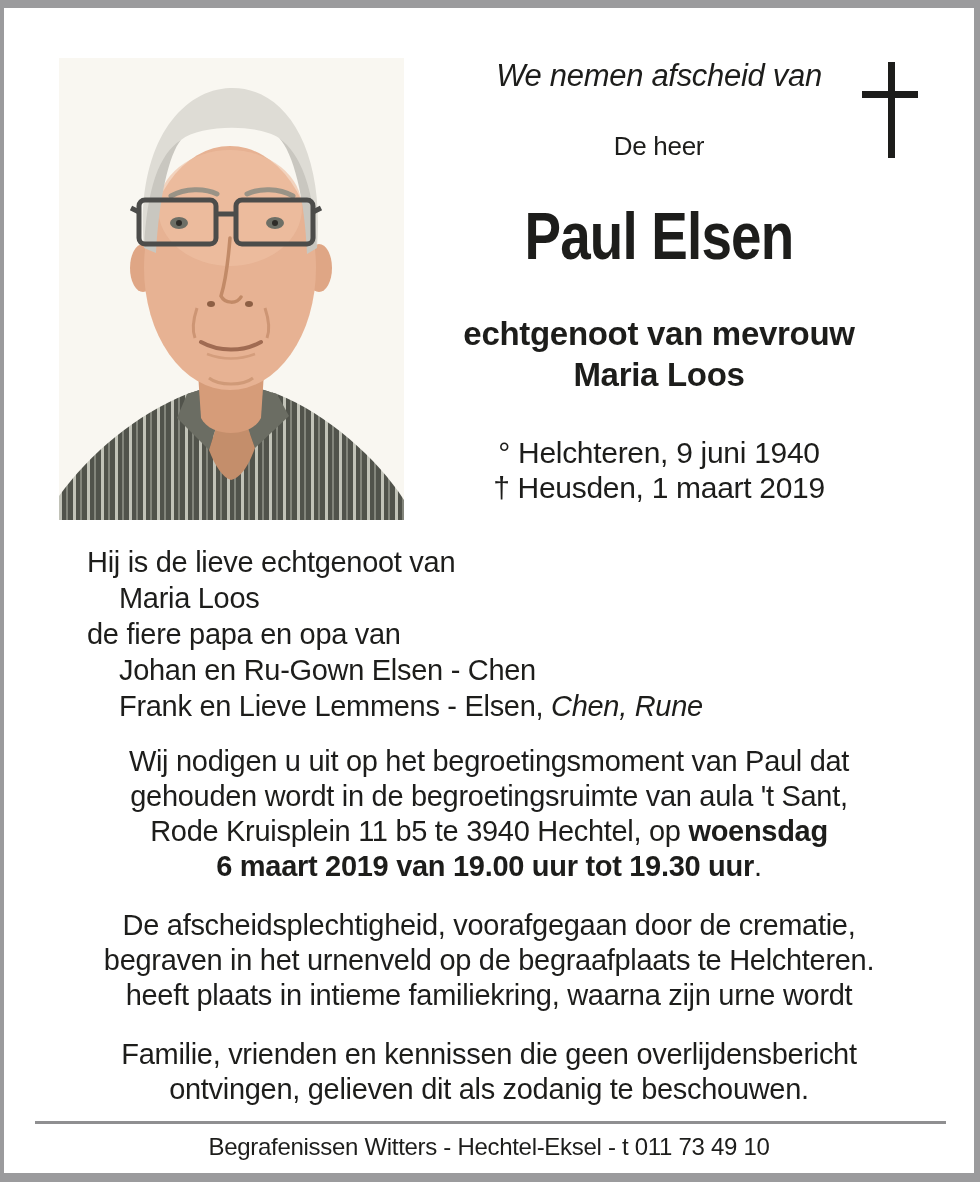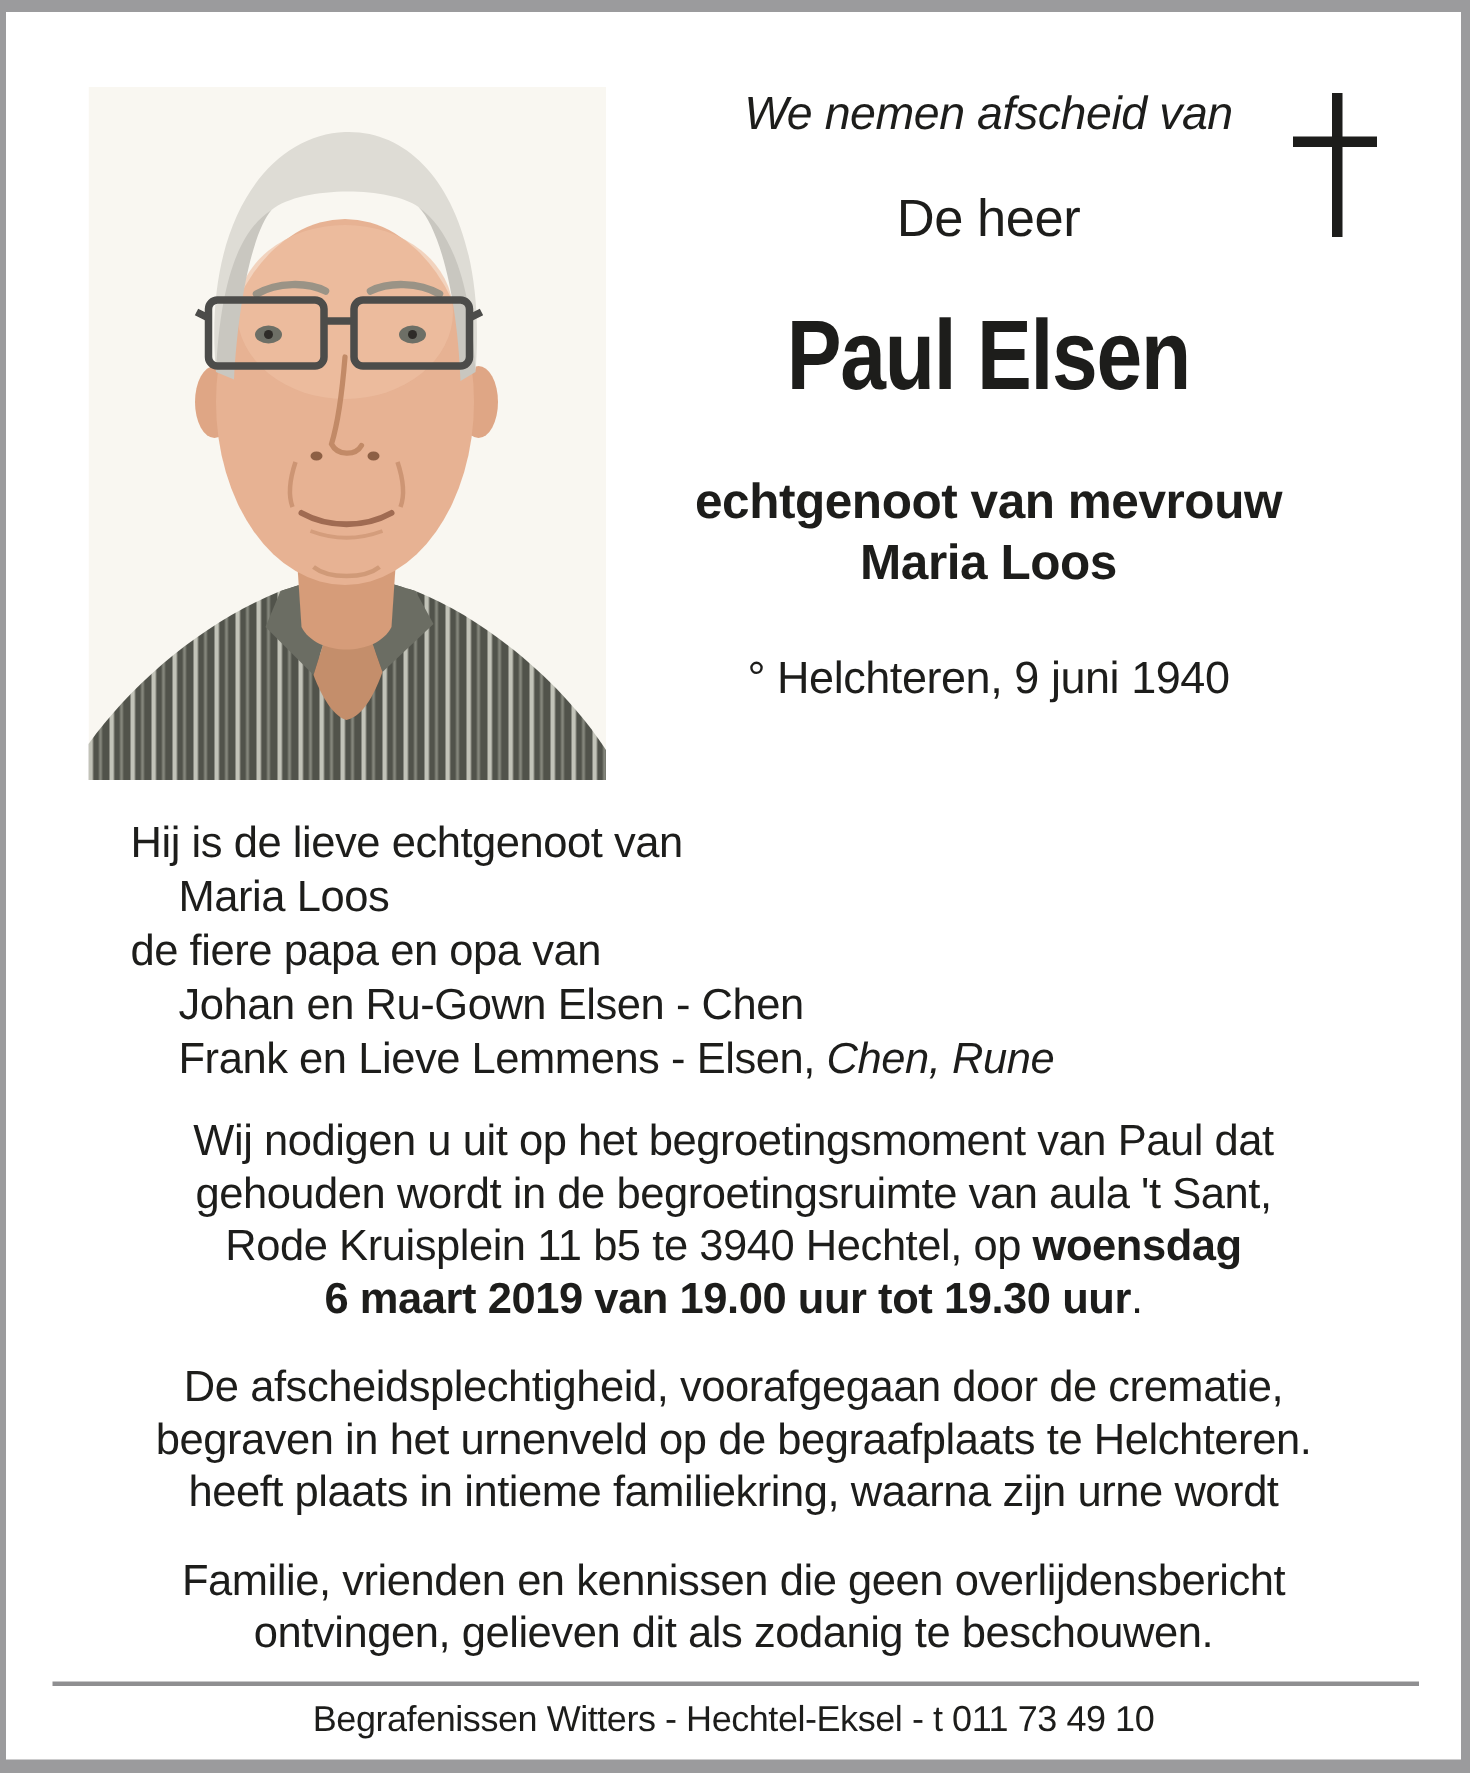--- a/index.html
+++ b/index.html
@@ -21,21 +21,21 @@
   .photo {
     position:absolute; left:55px; top:50px;
     width:345px; height:462px;
   }
   .photo svg { display:block; width:100%; height:100%; }
   .right-col {
     position:absolute; left:412px; top:0; width:486px;
     text-align:center;
   }
   .intro { margin-top:50px; font-style:italic; font-size:31px; line-height:36px; }
-  .salutation { margin-top:33px; font-size:35px; line-height:38px; }
+  .salutation { margin-top:33px; font-size:26px; line-height:38px; }
   .deceased-name { margin-top:38px; font-size:66px; line-height:66px; font-weight:bold; }
   .deceased-name .squeeze { display:inline-block; transform:scaleX(0.83); transform-origin:center; white-space:nowrap; letter-spacing:-1px; }
   .relation { margin-top:44px; font-weight:bold; font-size:33px; line-height:41px; }
   .dates { margin-top:40px; font-size:30px; line-height:35px; }
   .cross {
     position:absolute; left:858px; top:54px; width:60px; height:100px;
   }
   .cross .vbar { position:absolute; left:26px; top:0; width:7px; height:96px; background:#1d1d1b; }
   .cross .hbar { position:absolute; left:0; top:29px; width:56px; height:7px; background:#1d1d1b; }
 
@@ -122,20 +122,21 @@
       <div class="salutation">De heer</div>
       <div class="deceased-name">
         <span class="squeeze">Paul Elsen</span>
       </div>
       <div class="relation">
         <div>echtgenoot van mevrouw</div>
         <div>Maria Loos</div>
       </div>
       <div class="dates">
         <div>° Helchteren, 9 juni 1940</div>
+        <div>† Heusden, 1 maart 2019</div>
       </div>
     </div>
 
     <div class="cross">
       <div class="vbar"></div>
       <div class="hbar"></div>
     </div>
   </div>
 
   <div class="family">

